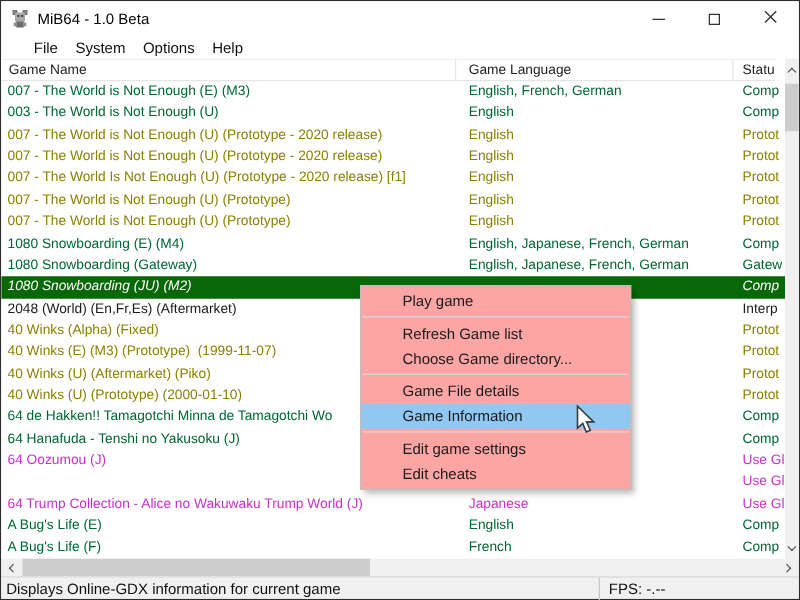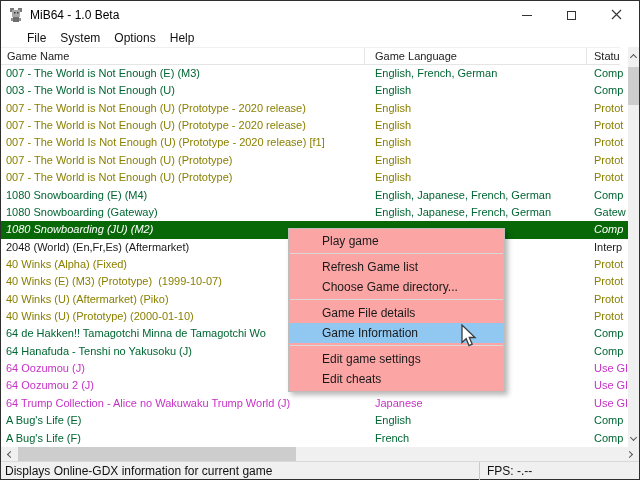--- a/index.html
+++ b/index.html
@@ -36,21 +36,21 @@
     position: absolute; left: 0; top: 0; width: 619px; height: 18px;
     background: #fff; border-top: 1px solid #f0f0f0; border-bottom: 1px solid #e5e5e5;
     display: flex; overflow: hidden;
   }
   .lv-hcol { font-size: 11px; color: #222; line-height: 17px; border-right: 1px solid #e5e5e5; overflow: hidden; white-space: pre; flex-shrink: 0; }
   .hcol-0 { width: 364px; padding-left: 6px; }
   .hcol-1 { width: 222px; padding-left: 10px; }
   .hcol-2 { width: 41px;  padding-left: 7px; border-right: none; }
 
   .lv-rows { position: absolute; left: 0; top: 18px; width: 627px; height: 382px; overflow: hidden; }
-  .lv-row { width: 627px; height: 17.36px; line-height: 17.36px; display: flex; overflow: hidden; align-items: flex-end; }
+  .lv-row { width: 627px; height: 17.36px; line-height: 17.36px; display: flex; overflow: hidden; }
   .lv-cell { font-size: 11px; overflow: hidden; white-space: pre; flex-shrink: 0; }
   .cell-name { width: 364px; padding-left: 5px; }
   .cell-lang { width: 222px; padding-left: 10px; }
   .cell-status { width: 41px; padding-left: 7px; }
 
   
   .vscroll { position: absolute; right: 0; top: 0; width: 11px; height: 400px; background: #f0f0f0; }
   .vs-arrow { position: absolute; left: 0; width: 11px; height: 17px; display: flex; align-items: center; justify-content: center; }
   .vs-up { top: 0; } .vs-down { bottom: 0; }
   .vs-thumb { position: absolute; left: 0; top: 20px; width: 11px; height: 38px; background: #cdcdcd; }
@@ -191,21 +191,21 @@
           <div class="lv-cell cell-name" style="color: rgb(26, 26, 26);">2048 (World) (En,Fr,Es) (Aftermarket)</div>
           <div class="lv-cell cell-lang" style="color: rgb(26, 26, 26);"></div>
           <div class="lv-cell cell-status" style="color: rgb(26, 26, 26);">Interp</div>
         </div>
         <div class="lv-row">
           <div class="lv-cell cell-name" style="color: rgb(138, 128, 0);">40 Winks (Alpha) (Fixed)</div>
           <div class="lv-cell cell-lang" style="color: rgb(138, 128, 0);"></div>
           <div class="lv-cell cell-status" style="color: rgb(138, 128, 0);">Protot</div>
         </div>
         <div class="lv-row">
-          <div class="lv-cell cell-name" style="color: rgb(138, 128, 0);">40 Winks (E) (M3) (Prototype)  (1999-10-07)</div>
+          <div class="lv-cell cell-name" style="color: rgb(138, 128, 0);">40 Winks (E) (M3) (Prototype)  (1999-11-07)</div>
           <div class="lv-cell cell-lang" style="color: rgb(138, 128, 0);"></div>
           <div class="lv-cell cell-status" style="color: rgb(138, 128, 0);">Protot</div>
         </div>
         <div class="lv-row">
           <div class="lv-cell cell-name" style="color: rgb(138, 128, 0);">40 Winks (U) (Aftermarket) (Piko)</div>
           <div class="lv-cell cell-lang" style="color: rgb(138, 128, 0);"></div>
           <div class="lv-cell cell-status" style="color: rgb(138, 128, 0);">Protot</div>
         </div>
         <div class="lv-row">
           <div class="lv-cell cell-name" style="color: rgb(138, 128, 0);">40 Winks (U) (Prototype) (2000-01-10)</div>

